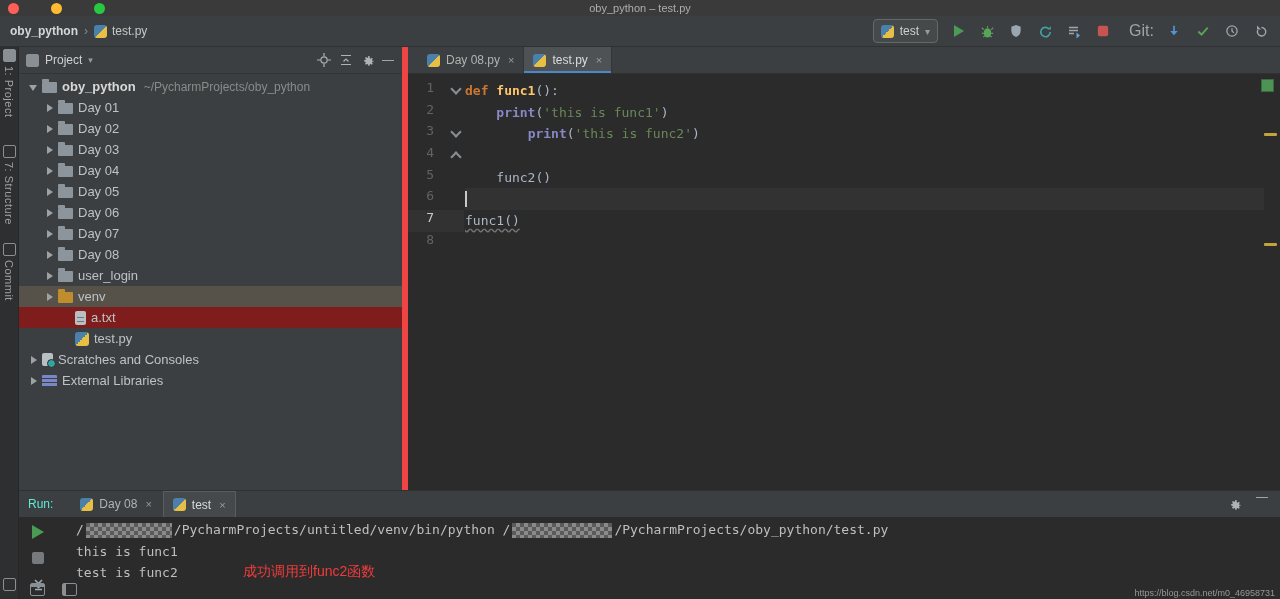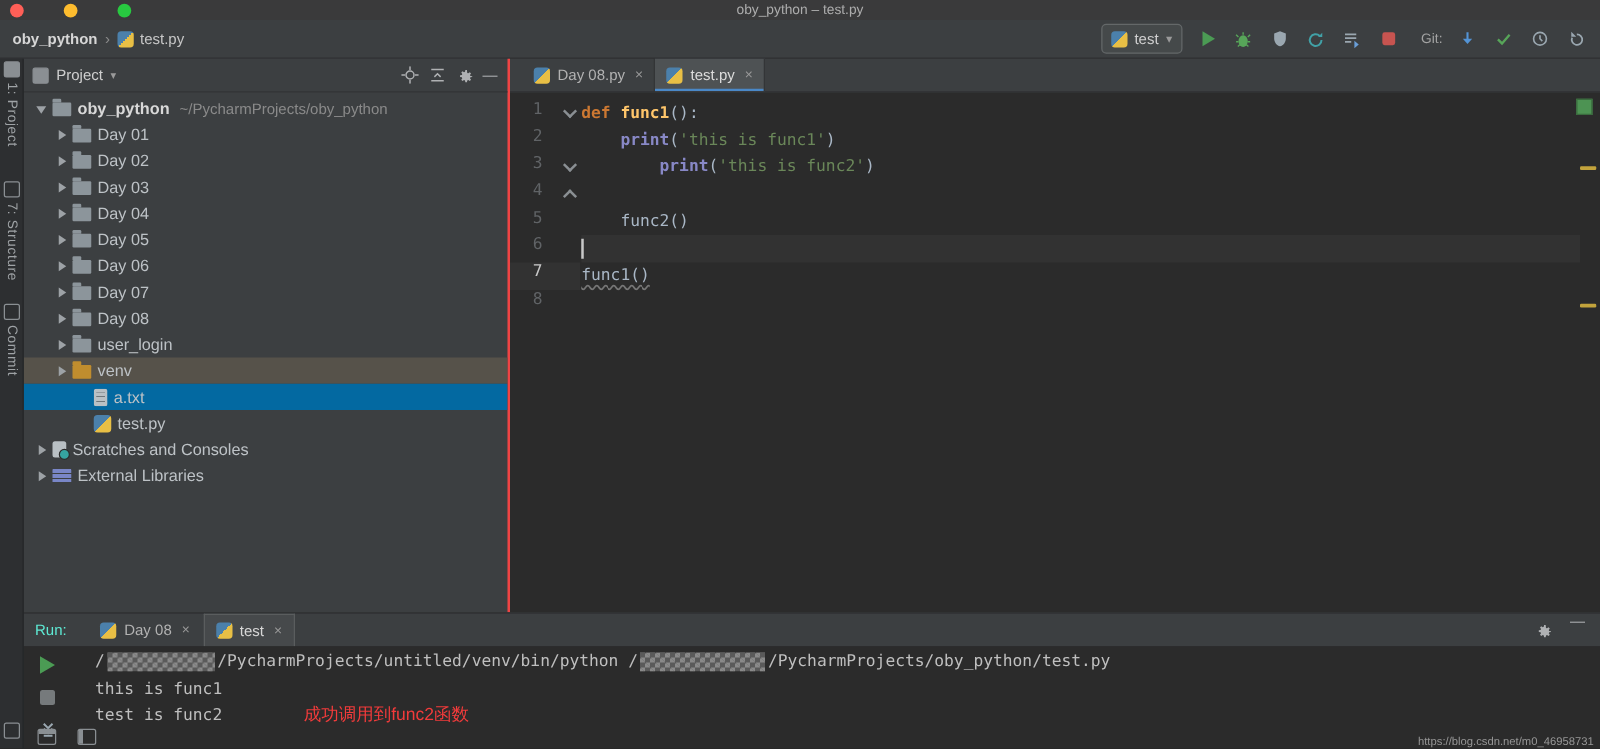--- a/index.html
+++ b/index.html
@@ -19,42 +19,42 @@
   .bc-root{font-size:12px;font-weight:bold;color:#d6d6d6;}
   .bc-sep{color:#8a8a8a;margin:0 6px;font-size:12px;}
   .bc-file{font-size:12px;color:#c7c7c7;margin-left:5px;}
   .pyicon{width:14px;height:14px;border-radius:3px;flex:none;display:inline-block;
           background:linear-gradient(135deg,#4b80ab 0 50%,#e8bf45 50% 100%);}
   .pyicon.small{width:13px;height:13px;}
   .tb-right{margin-left:auto;display:flex;align-items:center;gap:11px;}
   .combo{display:flex;align-items:center;gap:6px;height:22px;padding:0 7px;border:1px solid #646869;border-radius:4px;background:#45494a;color:#cfcfcf;font-size:12px;}
   .combo .dd{color:#9a9a9a;font-size:10px;}
   .tbtn{width:18px;height:18px;display:flex;align-items:center;justify-content:center;flex:none;}
-  .git-label{color:#a3a3a3;font-size:11px;margin-left:6px;}
+  .git-label{color:#a3a3a3;font-size:16px;margin-left:6px;}
 
   
   .stripe{position:absolute;left:0;top:47px;bottom:0;width:18px;background:#2d2f31;border-right:1px solid #252729;z-index:4;}
   .sgroup{position:absolute;left:0;width:18px;display:flex;flex-direction:column;align-items:center;}
   .sg1{top:2px}.sg2{top:98px}.sg3{top:196px}
   .sicon{width:11px;height:11px;border:1px solid #8a8f93;border-radius:2px;margin-bottom:4px;flex:none;}
   .sicon.fill{background:#8a8f93;}
   .vlabel{writing-mode:vertical-rl;font-size:11px;color:#9fa3a6;letter-spacing:.5px;white-space:nowrap;}
   .stripe-bottom{position:absolute;bottom:4px;left:3px;}
 
   
-  .project{position:absolute;left:18px;top:47px;width:390px;bottom:109px;background:#3c3f41;border-right:2px solid #ef4444;box-sizing:border-box;}
+  .project{position:absolute;left:18px;top:47px;width:390px;bottom:109px;background:#3c3f41;border-right:6px solid #ef4444;box-sizing:border-box;}
   .phead{height:26px;display:flex;align-items:center;padding:0 8px;border-bottom:1px solid #323436;gap:6px;}
   .phead-title{font-size:12px;color:#cfcfcf;}
   .phead .dd{font-size:9px;color:#9a9a9a;}
   .phead .tbtn{width:16px;height:16px;}
   .minus{color:#afb1b3;font-size:12px;line-height:1;}
   .ptree{position:absolute;top:29px;left:0;right:0;bottom:0;overflow:hidden;}
   .trow{height:21px;display:flex;align-items:center;font-size:13px;color:#bdc2c6;white-space:nowrap;box-sizing:border-box;}
   .trow.sel-gray{background:#56524a;}
-  .trow.sel-blue{background:#0369a1;}
+  .trow.sel-blue{background:#7f1d1d;}
   .arr{width:12px;height:12px;position:relative;flex:none;}
   .arr.none{width:0;}
   .arr.right::before{content:'';position:absolute;left:3px;top:2px;border-left:6px solid #9da2a6;border-top:4px solid transparent;border-bottom:4px solid transparent;}
   .arr.down::before{content:'';position:absolute;left:1px;top:4px;border-top:6px solid #9da2a6;border-left:4px solid transparent;border-right:4px solid transparent;}
   .ticon{flex:none;margin:0 5px 0 2px;}
   .ticon.folder{position:relative;width:15px;height:11px;background:#8c959b;border-radius:1px;margin-top:2px;}
   .ticon.folder::before{content:'';position:absolute;top:-3px;left:0;width:7px;height:3px;background:inherit;border-radius:1px 1px 0 0;}
   .ticon.folder.orange{background:#c08d2e;}
   .ticon.text{width:11px;height:14px;border-radius:2px;background:#b9c0c4;box-shadow:inset 0 -3px 0 #b9c0c4;background-image:repeating-linear-gradient(180deg,transparent 0 3px,#6f777b 3px 4px);background-size:7px 9px;background-position:2px 3px;background-repeat:no-repeat;}
   .ticon.python{width:14px;height:14px;border-radius:3px;background:linear-gradient(135deg,#4b80ab 0 50%,#e8bf45 50% 100%);}

